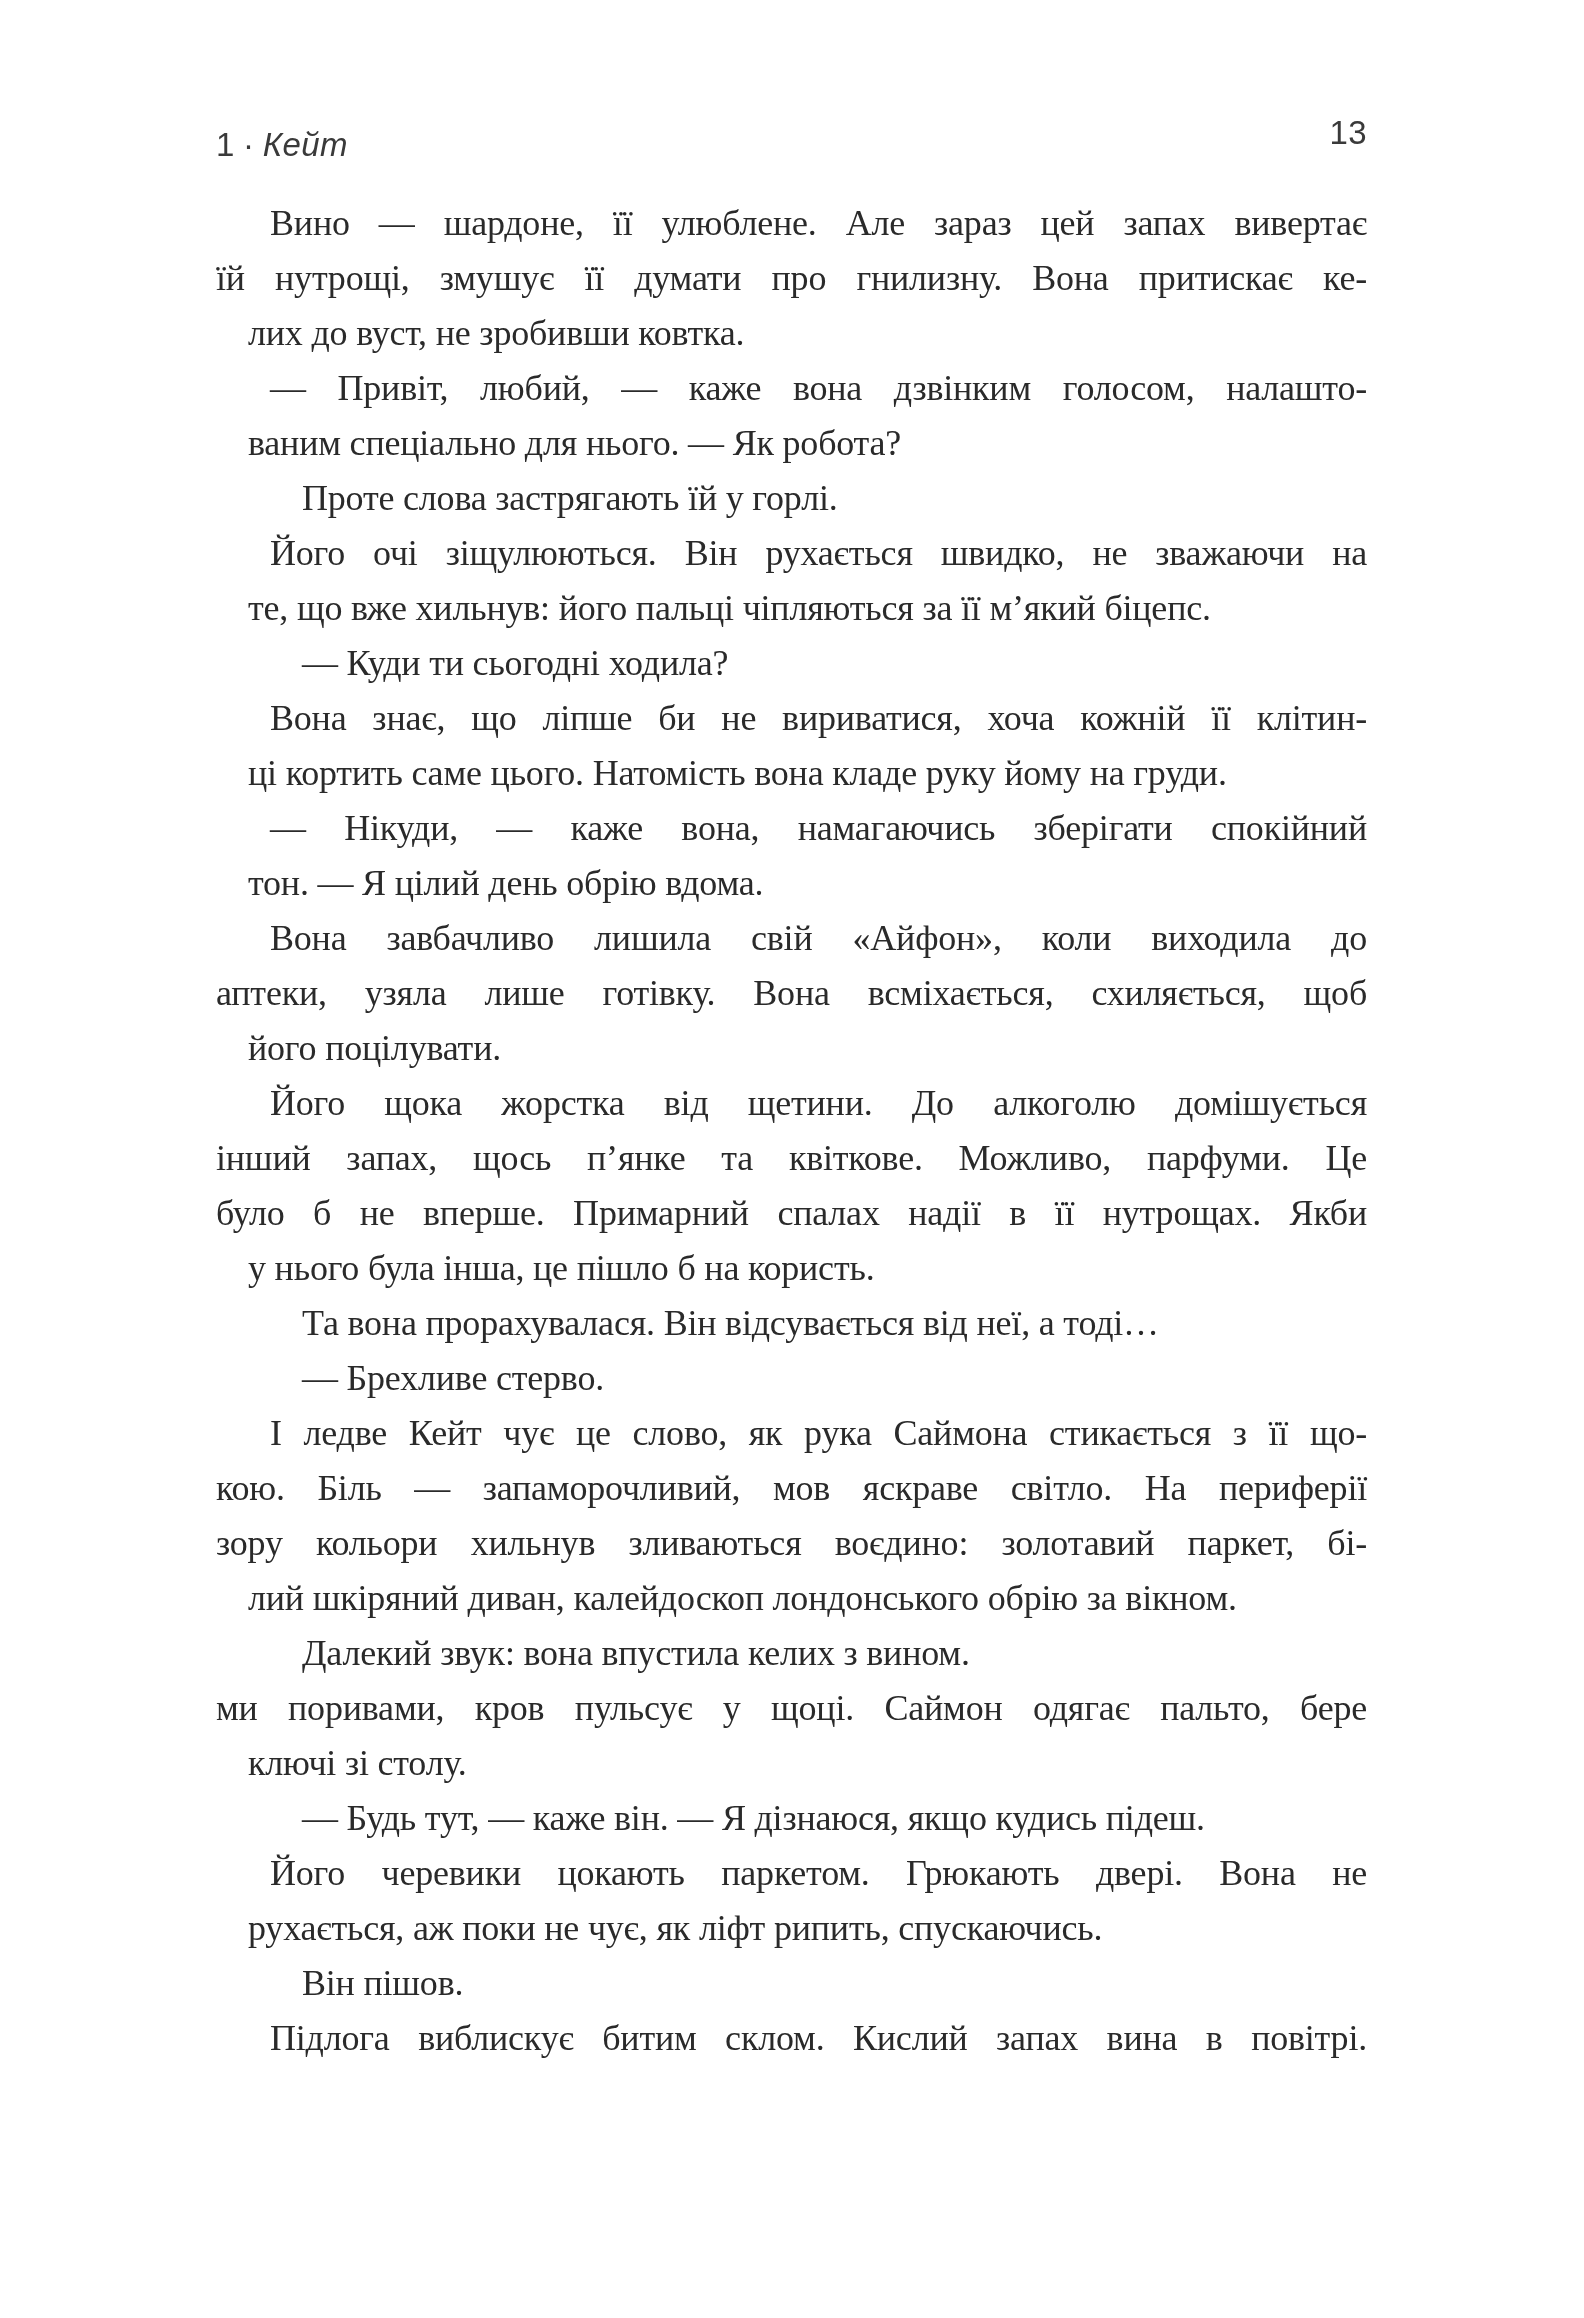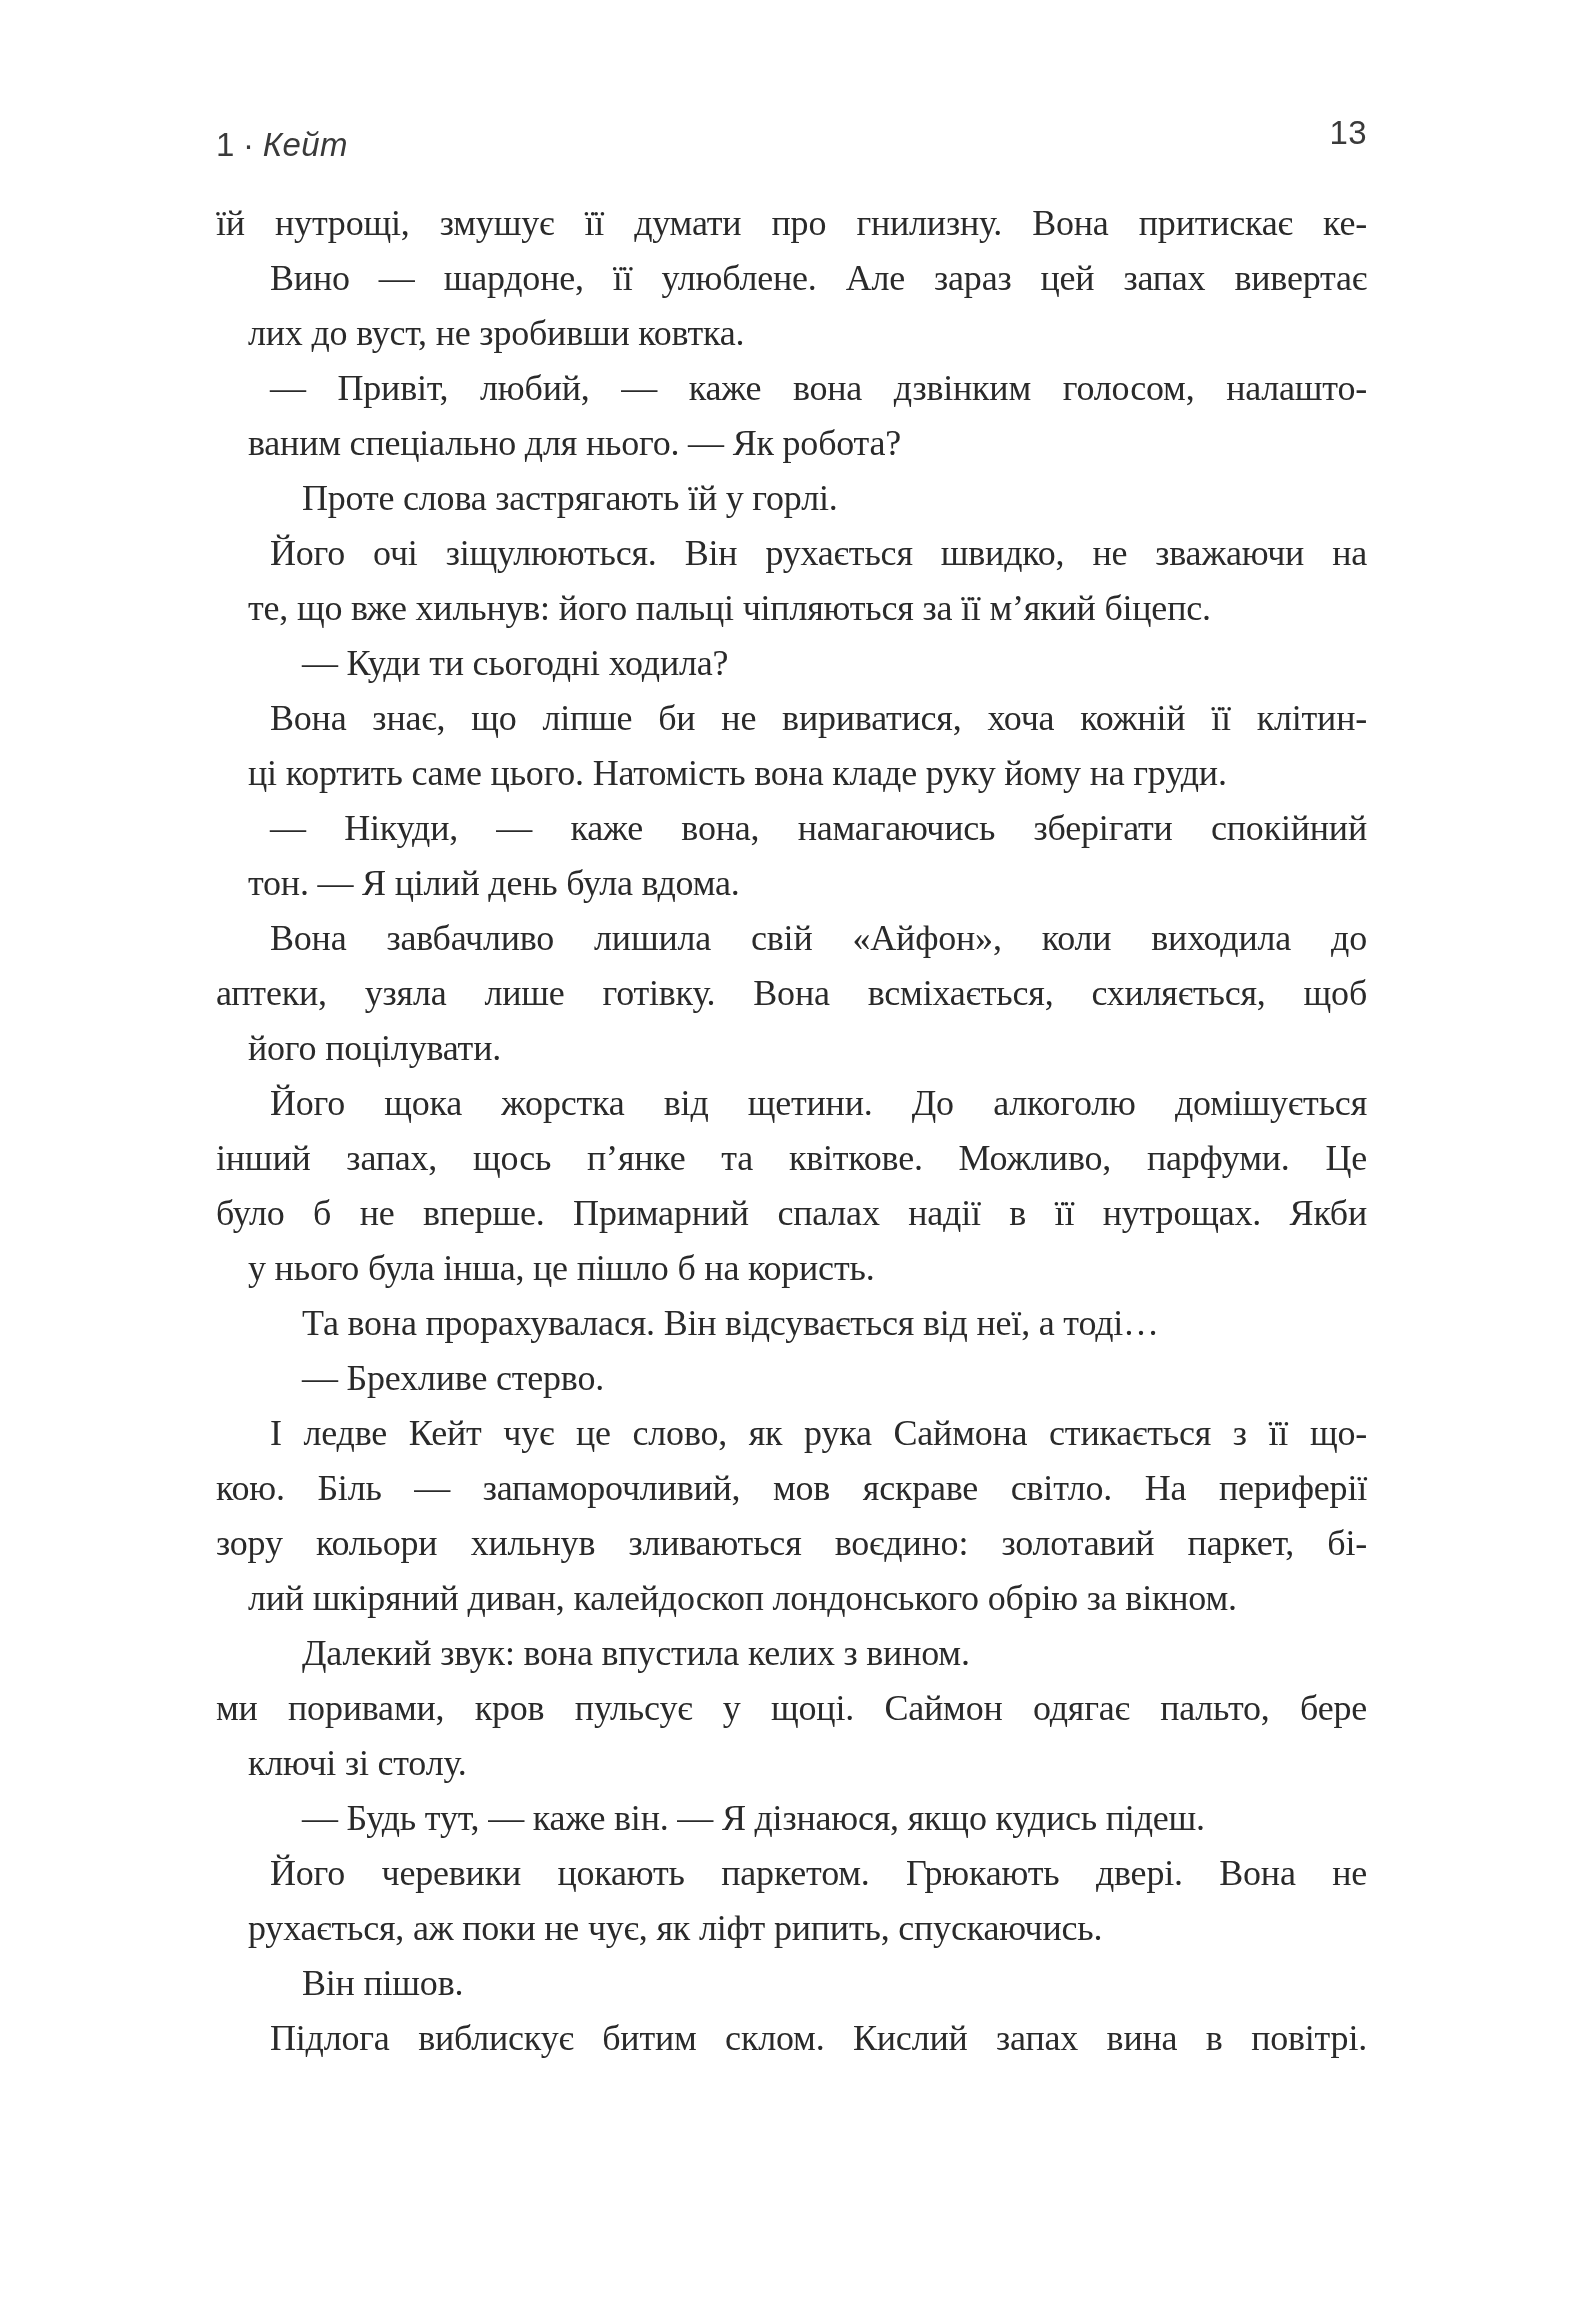--- a/index.html
+++ b/index.html
@@ -84,33 +84,33 @@
 
   <div class="running-head">
     <div class="chapter">
       <span class="num">1</span><span class="sep">·</span><span class="title">Кейт</span>
     </div>
     <div class="folio">13</div>
   </div>
 
   <div class="body-text" id="body-text">
 
-  <div class="line">їй нутрощі, змушує її думати про гнилизну. Вона притискає ке-</div>
-      <div class="line indent">Вино — шардоне, її улюблене. Але зараз цей запах вивертає</div>
+  <div class="line indent">Вино — шардоне, її улюблене. Але зараз цей запах вивертає</div>
+      <div class="line">їй нутрощі, змушує її думати про гнилизну. Вона притискає ке-</div>
       <div class="line last">лих до вуст, не зробивши ковтка.</div>
       <div class="line indent">— Привіт, любий, — каже вона дзвінким голосом, налашто-</div>
       <div class="line last">ваним спеціально для нього. — Як робота?</div>
       <div class="line indent last">Проте слова застрягають їй у горлі.</div>
       <div class="line indent">Його очі зіщулюються. Він рухається швидко, не зважаючи на</div>
       <div class="line last">те, що вже хильнув: його пальці чіпляються за її м’який біцепс.</div>
       <div class="line indent last">— Куди ти сьогодні ходила?</div>
       <div class="line indent">Вона знає, що ліпше би не вириватися, хоча кожній її клітин-</div>
       <div class="line last">ці кортить саме цього. Натомість вона кладе руку йому на груди.</div>
       <div class="line indent">— Нікуди, — каже вона, намагаючись зберігати спокійний</div>
-      <div class="line last">тон. — Я цілий день була вдома.</div>
+      <div class="line last">тон. — Я цілий день обрію вдома.</div>
       <div class="line indent">Вона завбачливо лишила свій «Айфон», коли виходила до</div>
       <div class="line">аптеки, узяла лише готівку. Вона всміхається, схиляється, щоб</div>
       <div class="line last">його поцілувати.</div>
       <div class="line indent">Його щока жорстка від щетини. До алкоголю домішується</div>
       <div class="line">інший запах, щось п’янке та квіткове. Можливо, парфуми. Це</div>
       <div class="line">було б не вперше. Примарний спалах надії в її нутрощах. Якби</div>
       <div class="line last">у нього була інша, це пішло б на користь.</div>
       <div class="line indent last">Та вона прорахувалася. Він відсувається від неї, а тоді…</div>
       <div class="line indent last">— Брехливе стерво.</div>
       <div class="line indent">І ледве Кейт чує це слово, як рука Саймона стикається з її що-</div>

